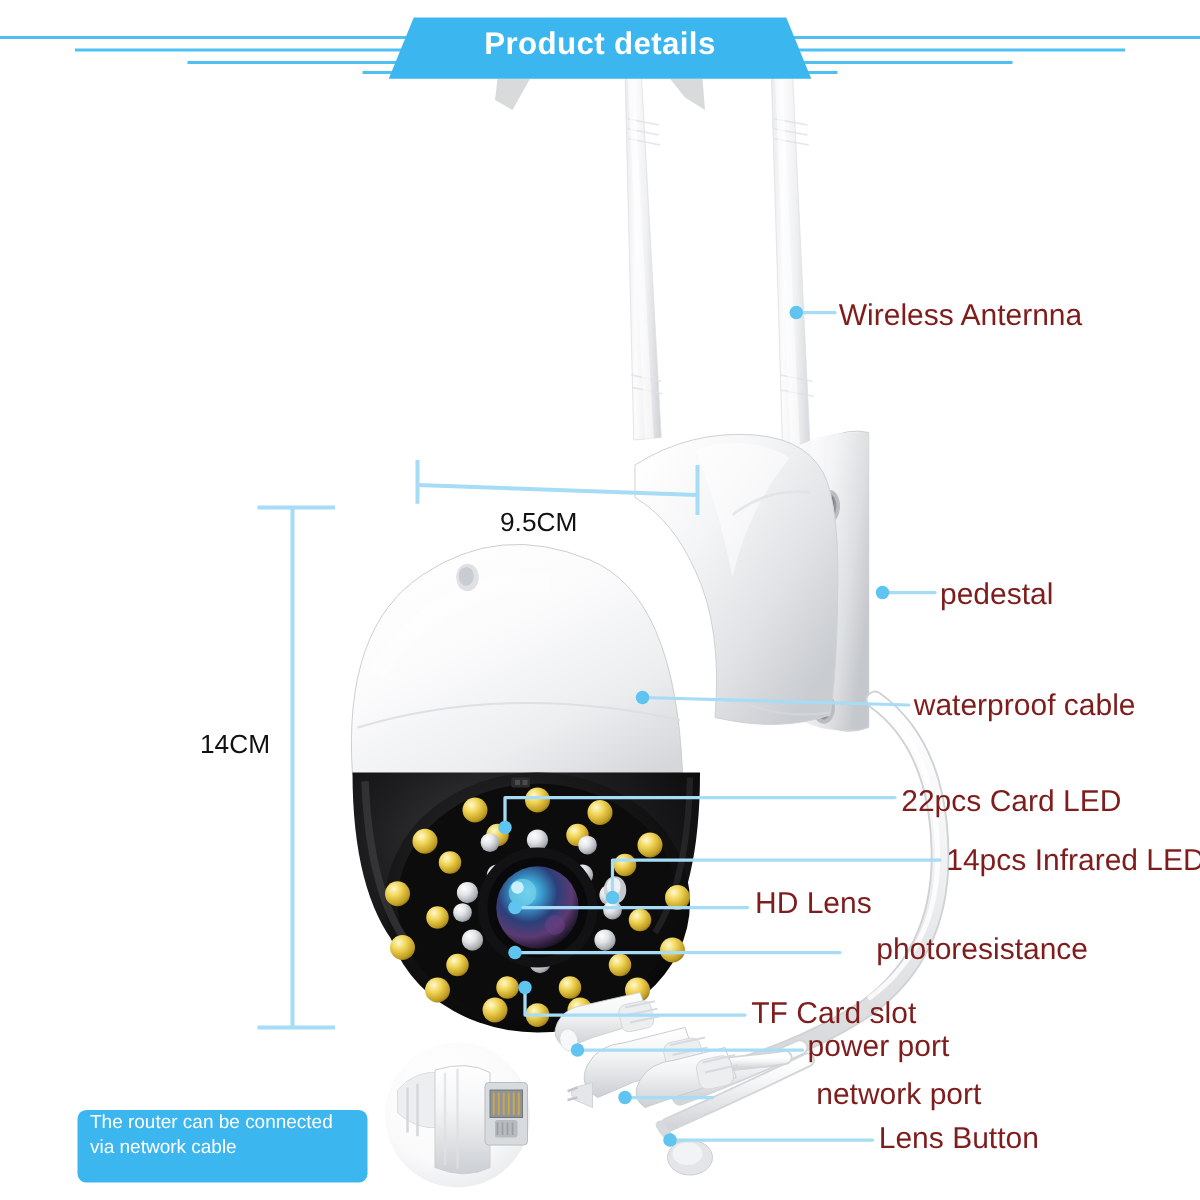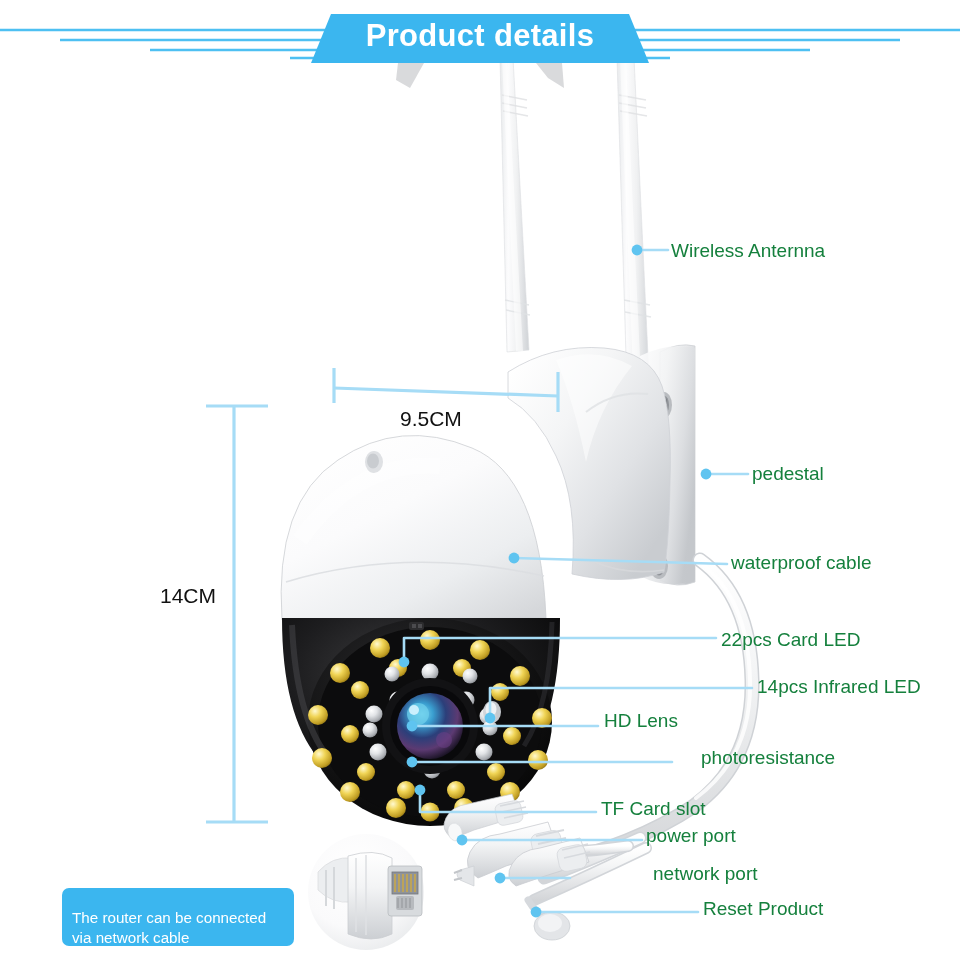--- a/index.html
+++ b/index.html
@@ -13,45 +13,45 @@
   .svg-layer{ position:absolute; left:0; top:0; width:960px; height:960px; }
 
   
   #banner-wrap{
     position:absolute; left:0; top:0; width:960px; height:72px;
     z-index:6; pointer-events:none;
   }
   #banner-title{
     position:absolute; left:480px; top:36px;
     transform:translate(-50%,-50%);
-    color:#fff; font-size:31px; font-weight:bold;
+    color:#fff; font-size:25px; font-weight:bold;
     letter-spacing:.3px; white-space:nowrap;
     z-index:7;
   }
 
   
   .lbl{
-    position:absolute; color:#15803d;
-    font-size:19px; white-space:nowrap; line-height:1;
+    position:absolute; color:#7f1d1d;
+    font-size:24px; white-space:nowrap; line-height:1;
     z-index:5;
   }
 
   
   .dim{
     position:absolute; color:#111; font-size:21px;
     white-space:nowrap; line-height:1; z-index:5;
   }
 
   
   #router-note{
     position:absolute; left:62px; top:888px;
     width:232px; height:58px;
     background:#3bb6ef; border-radius:7px;
     color:#fff; font-size:15.2px; line-height:1.32;
-    padding:20px 9px 0 10px; z-index:8;
+    padding:0 9px 0 10px; z-index:8;
   }
 </style>
 </head>
 <body>
 
 <div id="stage">
 
   <svg class="svg-layer" viewBox="0 0 960 960">
     <defs>
       <linearGradient id="gWhiteBody" x1="0" y1="0" x2="1" y2="1">
@@ -397,20 +397,20 @@
   <div class="lbl" style="left:671px; top:241px;">Wireless Anternna</div>
   <div class="lbl" style="left:752px; top:464px;">pedestal</div>
   <div class="lbl" style="left:731px; top:553px;">waterproof cable</div>
   <div class="lbl" style="left:721px; top:630px;">22pcs Card LED</div>
   <div class="lbl" style="left:757px; top:677px;">14pcs Infrared LED</div>
   <div class="lbl" style="left:604px; top:711px;">HD Lens</div>
   <div class="lbl" style="left:677px; top:748px;margin-left:24px;">photoresistance</div>
   <div class="lbl" style="left:601px; top:799px;">TF Card slot</div>
   <div class="lbl" style="left:646px; top:826px;">power port</div>
   <div class="lbl" style="left:653px; top:864px;">network port</div>
-  <div class="lbl" style="left:703px; top:899px;">Reset Product</div>
+  <div class="lbl" style="left:703px; top:899px;">Lens Button</div>
 
   <div id="router-note">
     <div>The router can be connected</div>
     <div> via network cable</div>
   </div>
 
 </div>
 
 </body></html>

